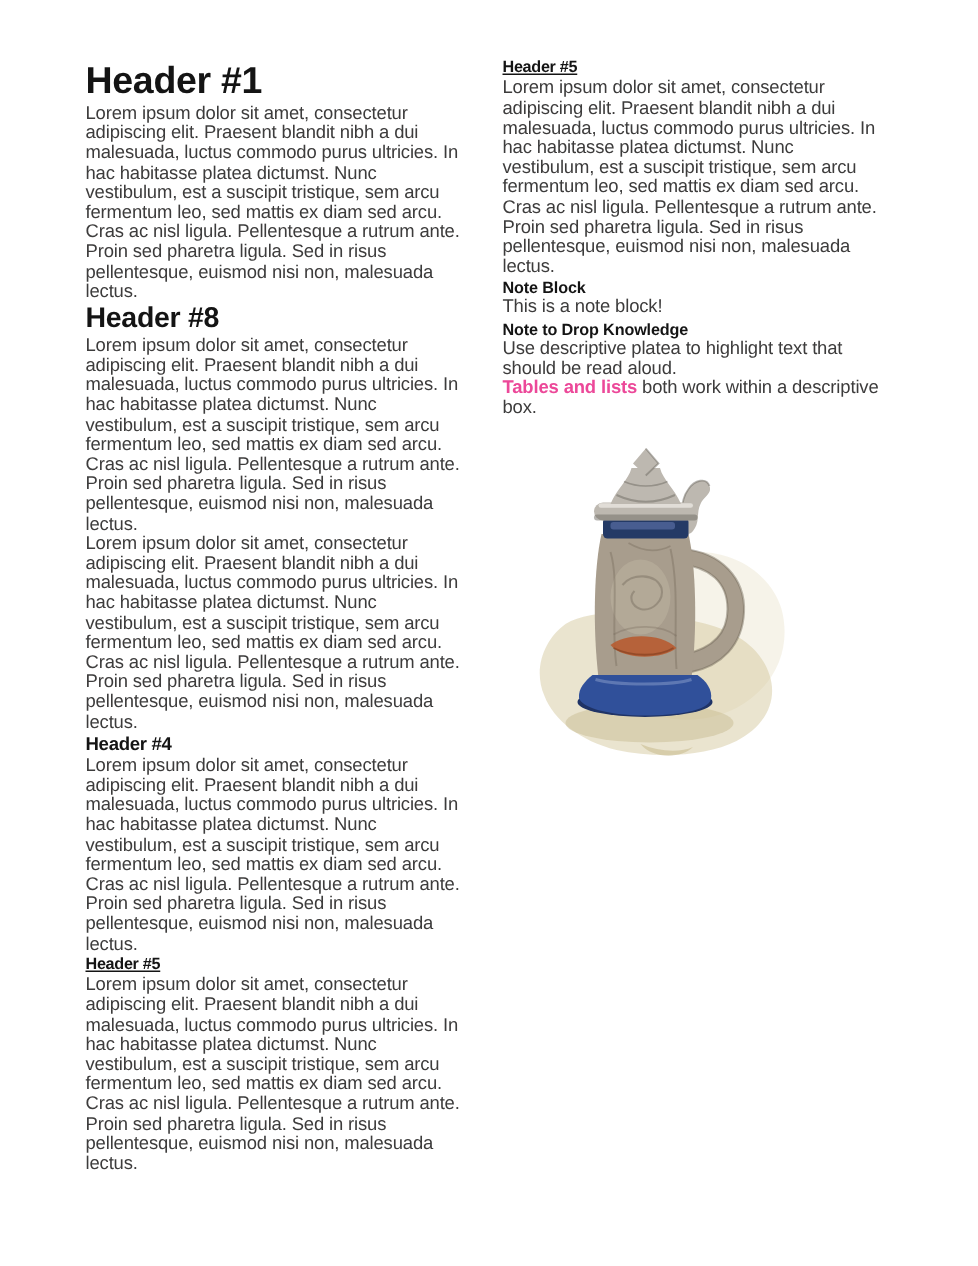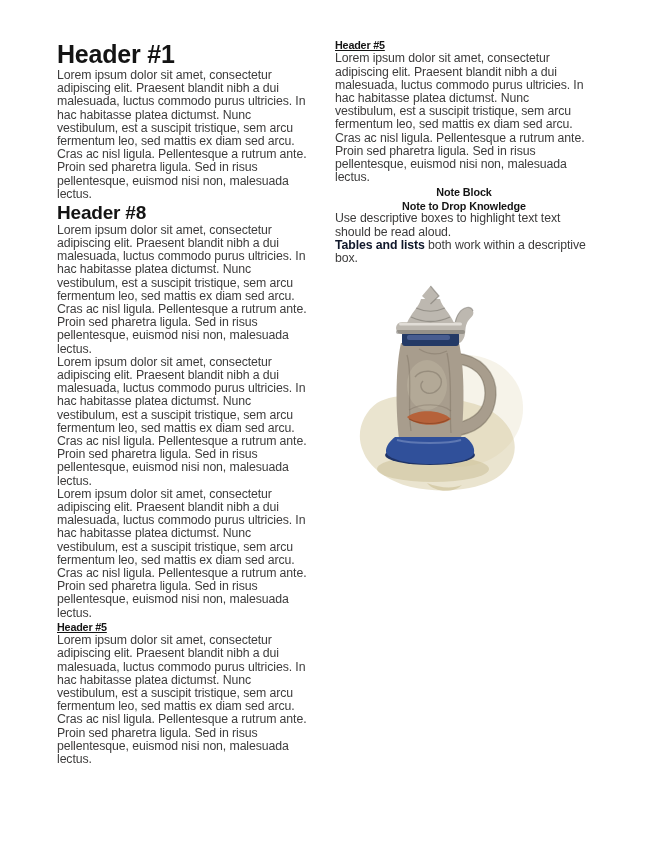--- a/index.html
+++ b/index.html
@@ -26,55 +26,57 @@
   }
   h1, h2, h3, h4, h5 { color: #141414; font-weight: 700; letter-spacing: -0.2px; }
   h1 { font-size: 25px;   line-height: 1.04; margin: 3px 0 2px; }
   h2 { font-size: 19px;   line-height: 1.04; margin: 2px 0 1px; }
   h3 { font-size: 15px;   line-height: 1.05; margin: 2px 0 1px; }
   h4 { font-size: 12.4px; line-height: 1.05; margin: 2px 0 1px; }
   h5 { font-size: 10.8px; line-height: 1.05; margin: 2px 0 1px; text-decoration: underline; }
 
   .mini-title {
     font-size: 10.8px; line-height: 12px; font-weight: 700;
-    color: #141414; margin: 2px 0 0; letter-spacing: -0.1px; text-align: center;
+    color: #141414; margin: 2px 0 0; letter-spacing: -0.1px;
   }
-  .inline-bold { font-weight: 700; color: #0f172a; margin-top: 38px; }
+  .inline-bold { font-weight: 700; color: #ec4899; margin-top: 38px; }
 
   .illustration-wrap { margin: 20px 0 0 14px; width: 200px; height: 215px; }
   svg { display: block; }
 </style>
 </head>
 <body>
 
 <div class="page">
 
   <div class="col col-left">
     <h1>Header #1</h1>
     <p class="body-text">Lorem ipsum dolor sit amet, consectetur adipiscing elit. Praesent blandit nibh a dui malesuada, luctus commodo purus ultricies. In hac habitasse platea dictumst. Nunc vestibulum, est a suscipit tristique, sem arcu fermentum leo, sed mattis ex diam sed arcu. Cras ac nisl ligula. Pellentesque a rutrum ante. Proin sed pharetra ligula. Sed in risus pellentesque, euismod nisi non, malesuada lectus.</p>
 
     <h2>Header #8</h2>
     <p class="body-text">Lorem ipsum dolor sit amet, consectetur adipiscing elit. Praesent blandit nibh a dui malesuada, luctus commodo purus ultricies. In hac habitasse platea dictumst. Nunc vestibulum, est a suscipit tristique, sem arcu fermentum leo, sed mattis ex diam sed arcu. Cras ac nisl ligula. Pellentesque a rutrum ante. Proin sed pharetra ligula. Sed in risus pellentesque, euismod nisi non, malesuada lectus.</p>
 
     <p class="body-text">Lorem ipsum dolor sit amet, consectetur adipiscing elit. Praesent blandit nibh a dui malesuada, luctus commodo purus ultricies. In hac habitasse platea dictumst. Nunc vestibulum, est a suscipit tristique, sem arcu fermentum leo, sed mattis ex diam sed arcu. Cras ac nisl ligula. Pellentesque a rutrum ante. Proin sed pharetra ligula. Sed in risus pellentesque, euismod nisi non, malesuada lectus.</p>
 
+    <h4>Header #4</h4>
     <p class="body-text">Lorem ipsum dolor sit amet, consectetur adipiscing elit. Praesent blandit nibh a dui malesuada, luctus commodo purus ultricies. In hac habitasse platea dictumst. Nunc vestibulum, est a suscipit tristique, sem arcu fermentum leo, sed mattis ex diam sed arcu. Cras ac nisl ligula. Pellentesque a rutrum ante. Proin sed pharetra ligula. Sed in risus pellentesque, euismod nisi non, malesuada lectus.</p>
 
     <h5>Header #5</h5>
     <p class="body-text">Lorem ipsum dolor sit amet, consectetur adipiscing elit. Praesent blandit nibh a dui malesuada, luctus commodo purus ultricies. In hac habitasse platea dictumst. Nunc vestibulum, est a suscipit tristique, sem arcu fermentum leo, sed mattis ex diam sed arcu. Cras ac nisl ligula. Pellentesque a rutrum ante. Proin sed pharetra ligula. Sed in risus pellentesque, euismod nisi non, malesuada lectus.</p>
   </div>
 
   <div class="col col-right">
     <h5>Header #5</h5>
     <p class="body-text">Lorem ipsum dolor sit amet, consectetur adipiscing elit. Praesent blandit nibh a dui malesuada, luctus commodo purus ultricies. In hac habitasse platea dictumst. Nunc vestibulum, est a suscipit tristique, sem arcu fermentum leo, sed mattis ex diam sed arcu. Cras ac nisl ligula. Pellentesque a rutrum ante. Proin sed pharetra ligula. Sed in risus pellentesque, euismod nisi non, malesuada lectus.</p>
 
     <div class="mini-title">Note Block</div>
+    <p class="body-text">This is a note block!</p>
 
     <div class="mini-title">Note to Drop Knowledge</div>
-    <p class="body-text">Use descriptive boxes to highlight text text should be read aloud.</p>
+    <p class="body-text">Use descriptive platea to highlight text that should be read aloud.</p>
 
     <p class="body-text"><span class="inline-bold">Tables and lists</span><span> both work within a descriptive box.</span></p>
 
     <div class="illustration-wrap">
       <svg viewBox="0 0 200 215" width="200" height="215">
 
         <path d="M100 72 C134 64 164 82 172 108 C179 134 168 160 142 174 C120 185 94 184 78 174 C66 160 70 140 80 120 C86 100 90 80 100 72 Z" opacity="0.45" fill="#ece5cf"></path>
         <path d="M28 118 C14 128 6 148 14 166 C20 182 38 196 62 202 C90 208 122 206 142 196 C160 187 170 170 164 152 C158 133 140 122 118 117 C88 110 48 106 28 118 Z" opacity="0.5" fill="#d6caa0"></path>
         <ellipse cx="84" cy="184" rx="56" ry="13" opacity="0.45" fill="#c6b98c"></ellipse>
         <path d="M78 198 C90 203 104 204 113 200 C105 208 86 208 78 198 Z" opacity="0.55" fill="#c6b98c"></path>

